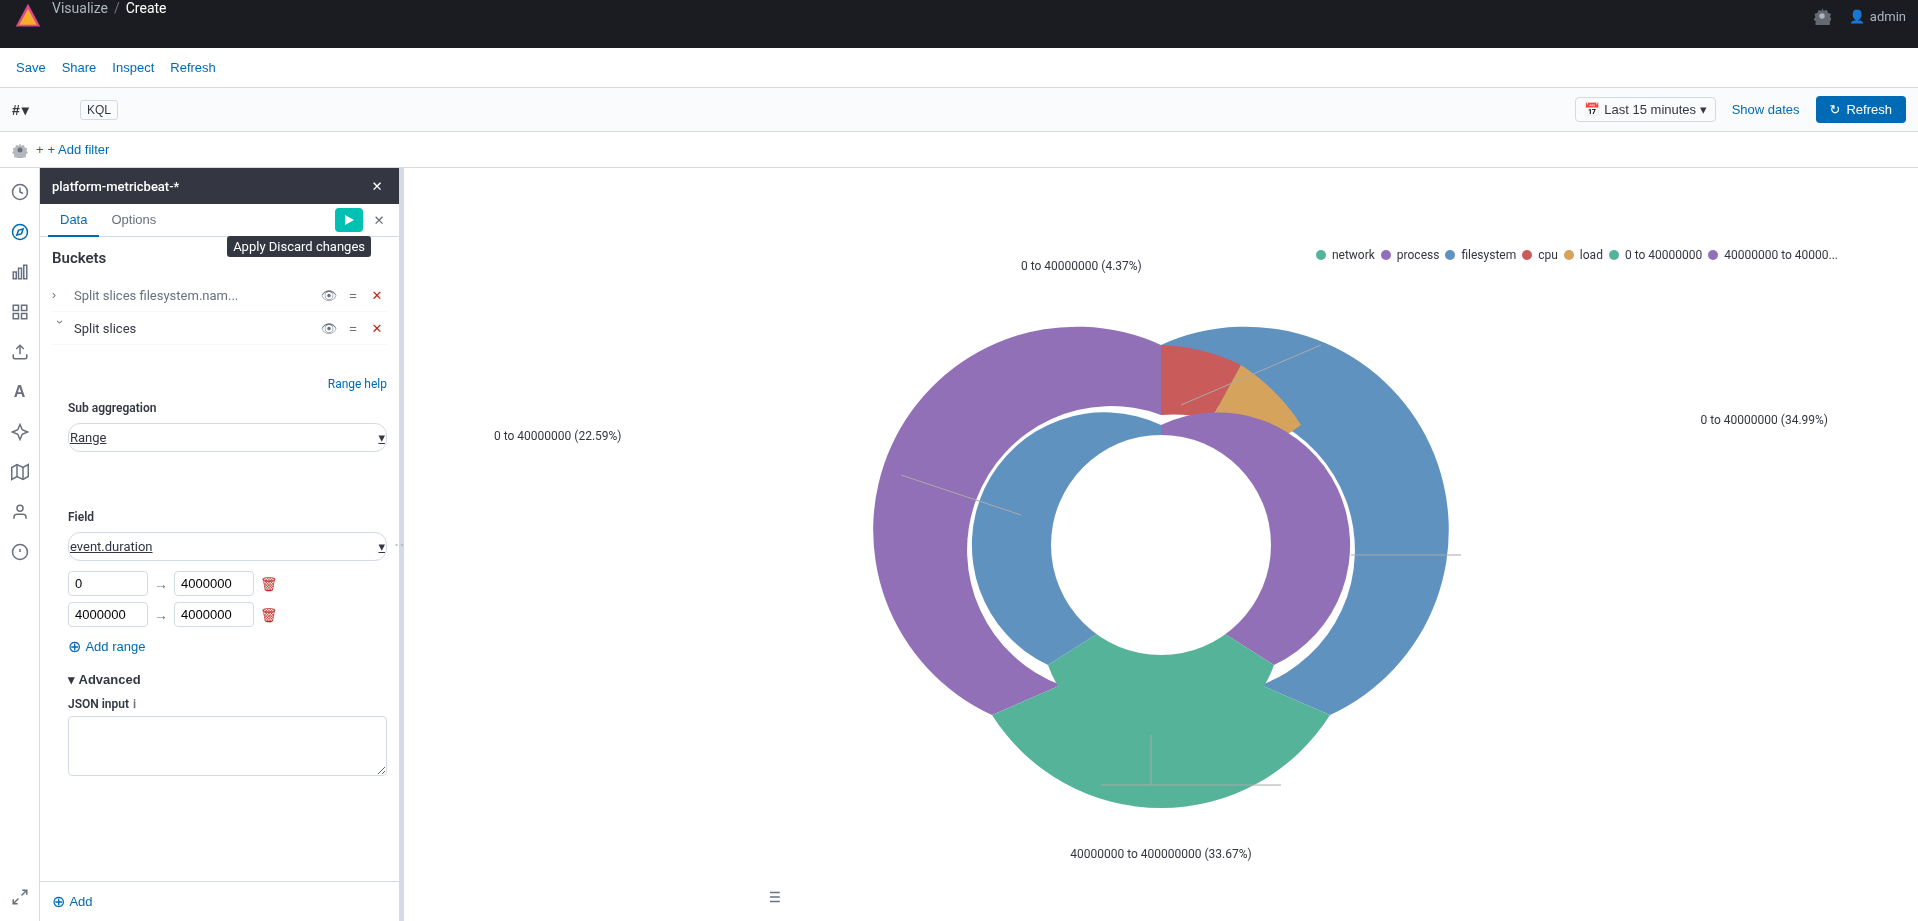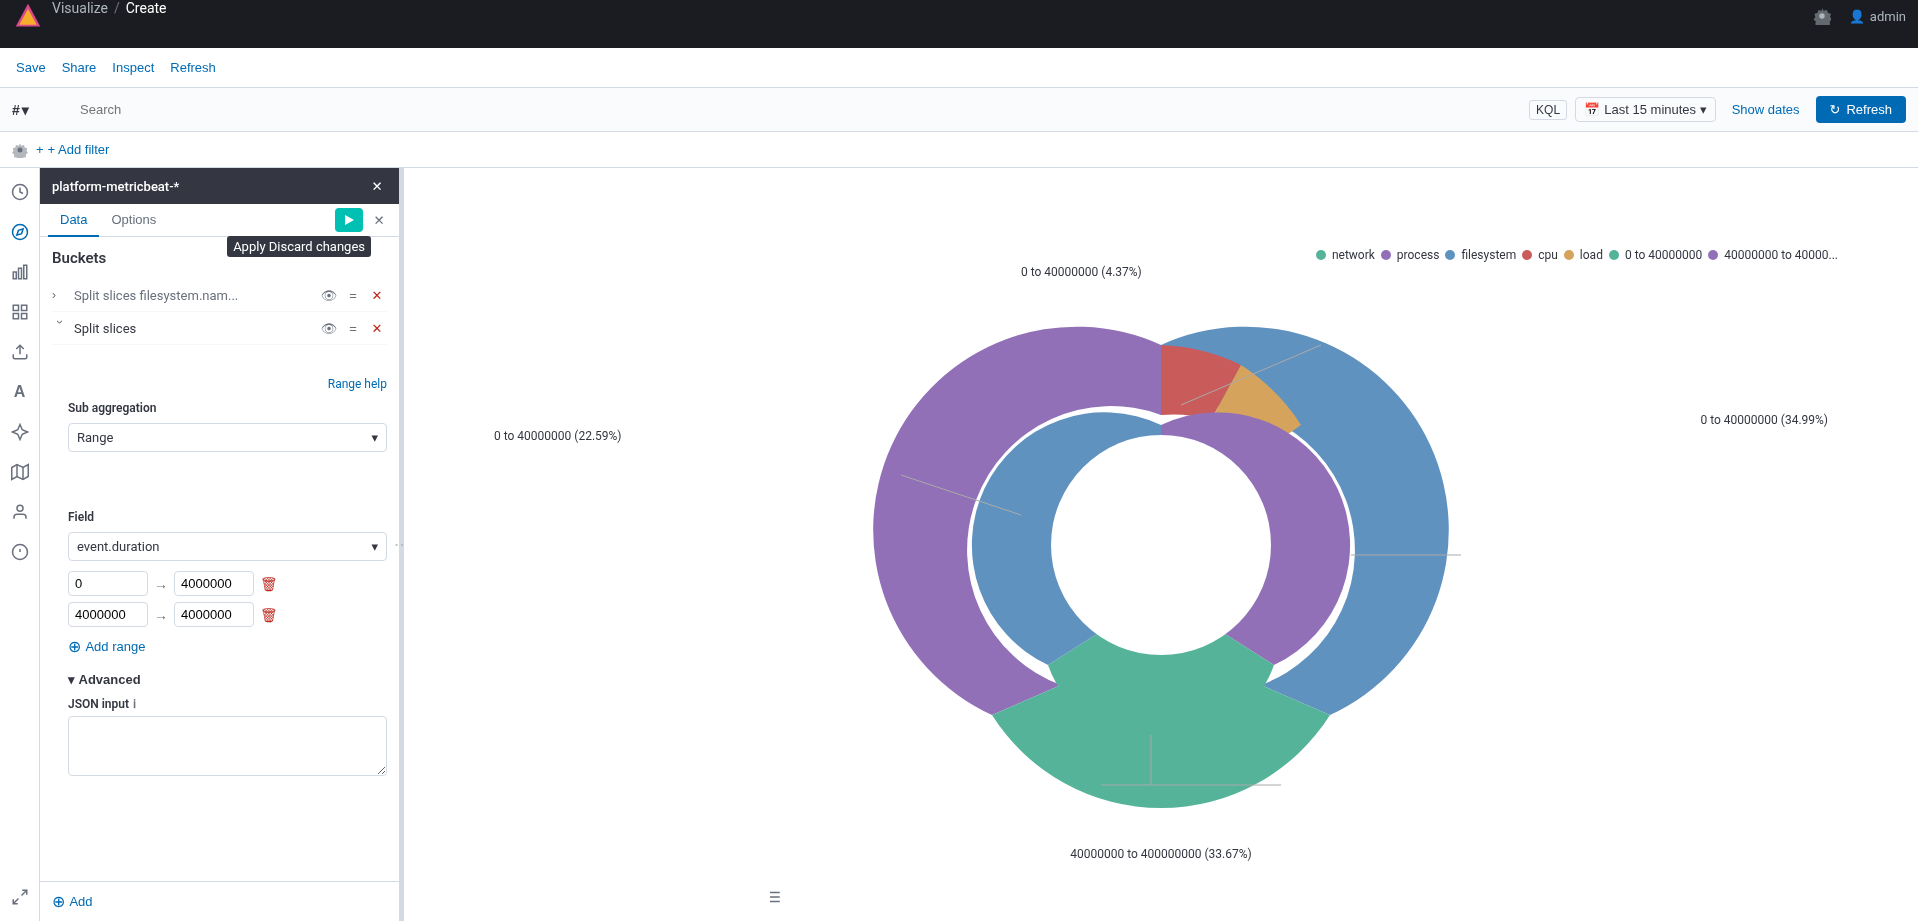--- a/index.html
+++ b/index.html
@@ -281,28 +281,29 @@
     .field-row {
       display: flex;
       align-items: center;
       justify-content: space-between;
       margin-bottom: 8px;
     }
     .field-label { font-size: 12px; font-weight: 600; color: #343741; margin-top: 48px; }
     .range-help-link { font-size: 12px; color: #006bb4; cursor: pointer; }
 
     .select-field {
-      width: 100%; padding: 6px 8px;
+      width: 100%; padding: 6px 1px;
       border: 1px solid #d3dae6;
-      border-radius: 4px;
+      border-radius: 12px;
       font-size: 13px;
       background: #fff;
       cursor: pointer;
       display: flex; align-items: center; justify-content: space-between;
       margin-bottom: 10px;
+      text-decoration: underline;
     }
 
     .range-row {
       display: flex;
       align-items: center;
       gap: 6px;
       margin-bottom: 6px;
     }
     .range-input {
       width: 80px; padding: 4px 6px;
@@ -459,21 +460,20 @@
   <button class="action-btn">Refresh</button>
 </div>
 
 <div class="search-bar">
   <div class="search-bar-left">
     <button class="hash-btn">
       <span>#</span>
       <span>▾</span>
     </button>
   </div>
-  <input class="search-input" type="text" placeholder="Search" style="">
   <button class="kql-badge">KQL</button>
   <div class="search-bar-right">
     <button class="time-picker-btn">
       <span>📅</span>
       <span>Last 15 minutes</span>
       <span>▾</span>
     </button>
     <button class="show-dates-btn">Show dates</button>
     <button class="refresh-btn-blue">
       <span>↻</span>
@@ -707,21 +707,21 @@
         <line x1="360" y1="140" x2="500" y2="80" stroke="#aaa" stroke-width="1"></line>
 
         <line x1="530" y1="290" x2="640" y2="290" stroke="#aaa" stroke-width="1"></line>
 
         <line x1="200" y1="250" x2="80" y2="210" stroke="#aaa" stroke-width="1"></line>
 
         <line x1="330" y1="470" x2="330" y2="520" stroke="#aaa" stroke-width="1"></line>
         <line x1="280" y1="520" x2="460" y2="520" stroke="#aaa" stroke-width="1"></line>
       </svg>
 
-      <div style="position:absolute;top:96px;left:50%;margin-left:-60px;transform:translateX(-80px);">
+      <div style="position:absolute;top:90px;left:50%;margin-left:-60px;transform:translateX(-80px);">
         <span style="font-size:12px;color:#343741;">0 to 40000000 (4.37%)</span>
       </div>
       <div style="position:absolute;top:260px;left:90px;">
         <span style="font-size:12px;color:#343741;">0 to 40000000 (22.59%)</span>
       </div>
       <div style="position:absolute;top:244px;right:90px;">
         <span style="font-size:12px;color:#343741;">0 to 40000000 (34.99%)</span>
       </div>
       <div style="position:absolute;bottom:60px;left:50%;transform:translateX(-50%);">
         <span style="font-size:12px;color:#343741;">40000000 to 400000000 (33.67%)</span>

